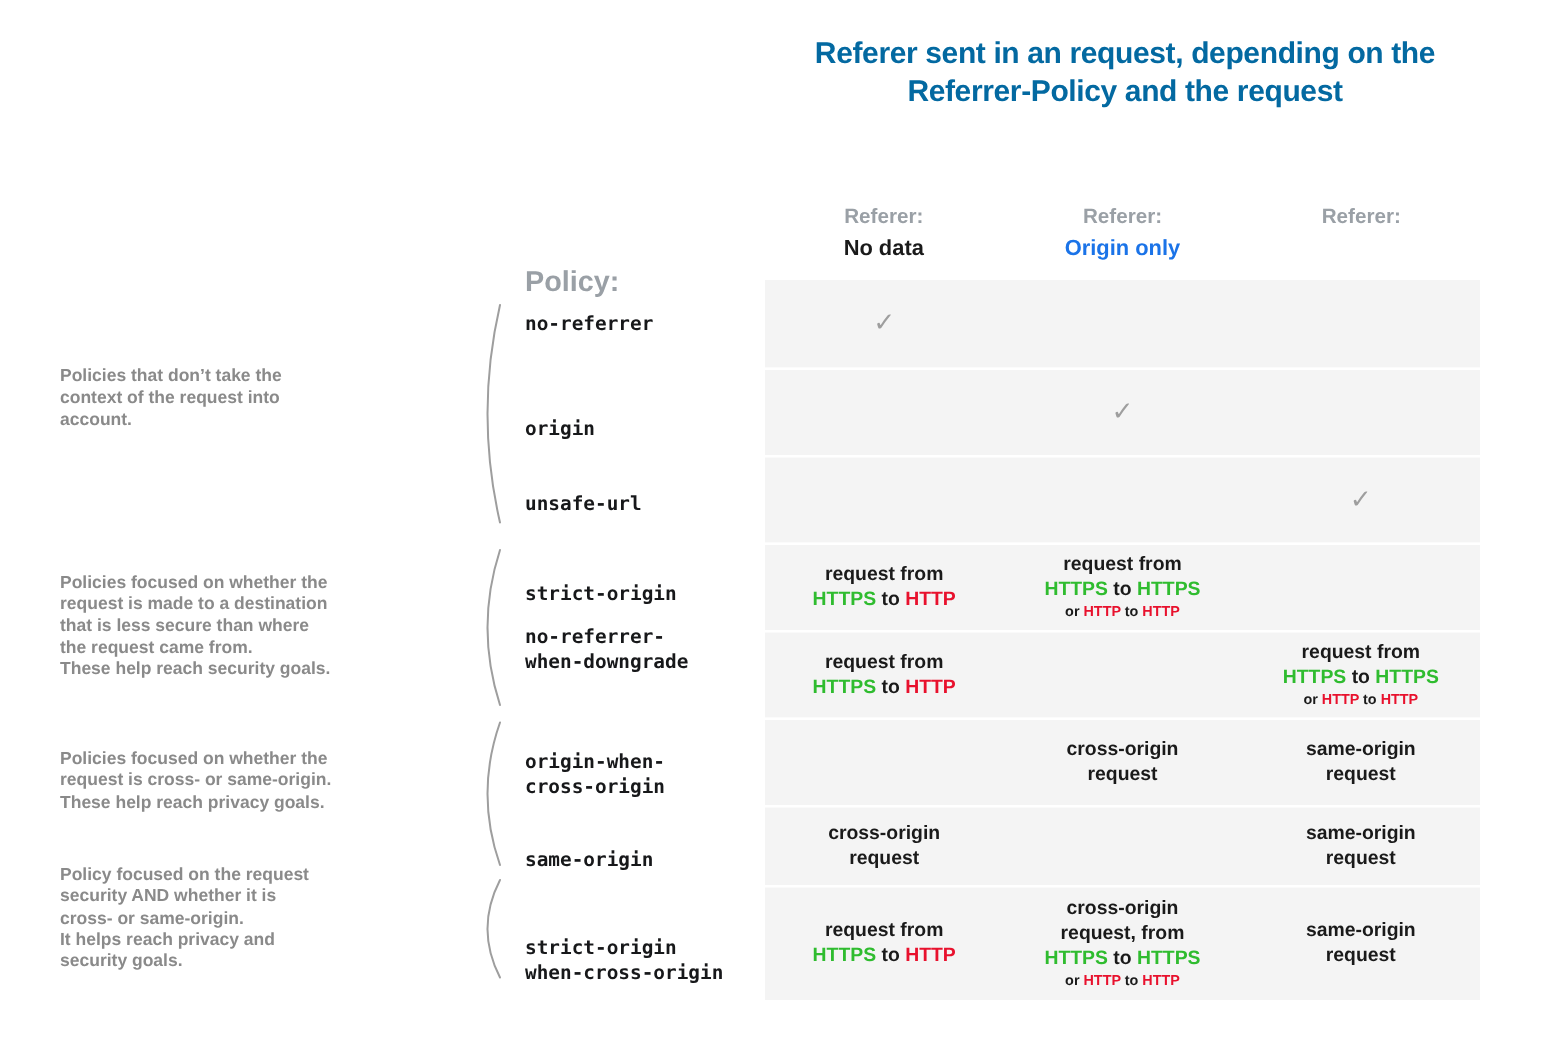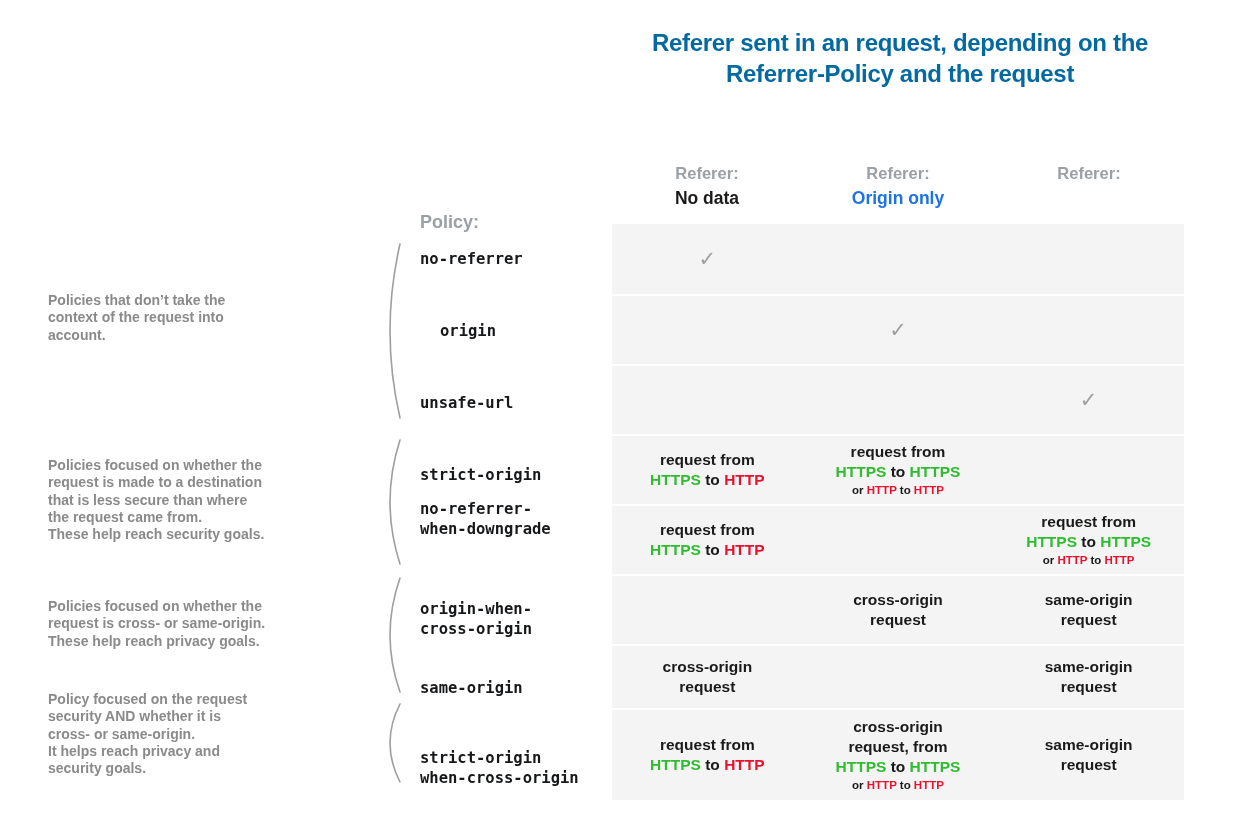--- a/index.html
+++ b/index.html
@@ -61,21 +61,21 @@
     width: 2px;
     height: 13px;
     background: #1a1a1a;
   }
 
   
   .policy-caption {
     position: absolute;
     left: 420px;
     top: 212px;
-    font-size: 18px;
+    font-size: 23px;
     font-weight: bold;
     color: #9aa0a6;
   }
 
   
   .grid {
     position: absolute;
     left: 612px;
     top: 224px;
     width: 572px;
@@ -294,21 +294,21 @@
         <div class="inner">
           <div>same-origin</div>
           <div>request</div>
         </div>
       </div>
     </div>
   </div>
 
 <div id="policy-labels">
     <div class="policy-label" style="top: 249px;">no-referrer</div>
-    <div class="policy-label" style="top: 321px; margin-left: 20px;">origin</div>
+    <div class="policy-label" style="top: 333px;">origin</div>
     <div class="policy-label" style="top: 393px;">unsafe-url</div>
     <div class="policy-label" style="top: 465px;">strict-origin</div>
     <div class="policy-label" style="top: 499px;">no-referrer-
 when-downgrade</div>
     <div class="policy-label" style="top: 599px;">origin-when-
 cross-origin</div>
     <div class="policy-label" style="top: 678px;">same-origin</div>
     <div class="policy-label" style="top: 748px;">strict-origin
 when-cross-origin</div>
   </div>

